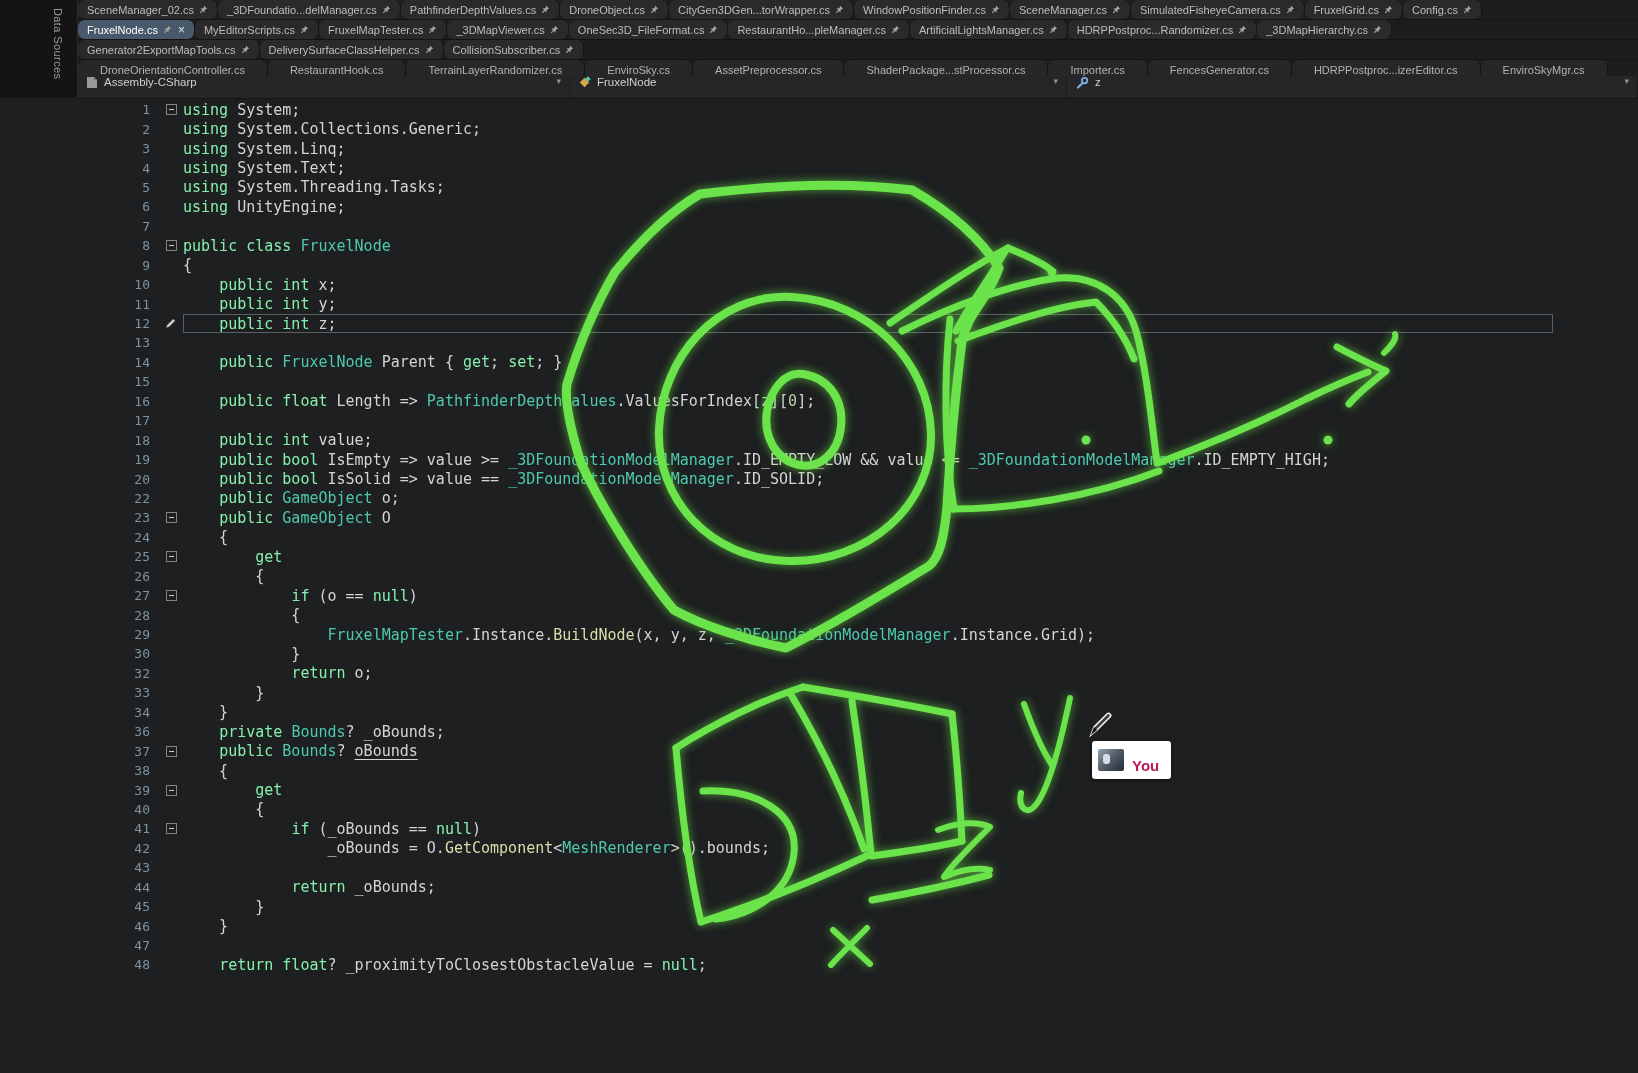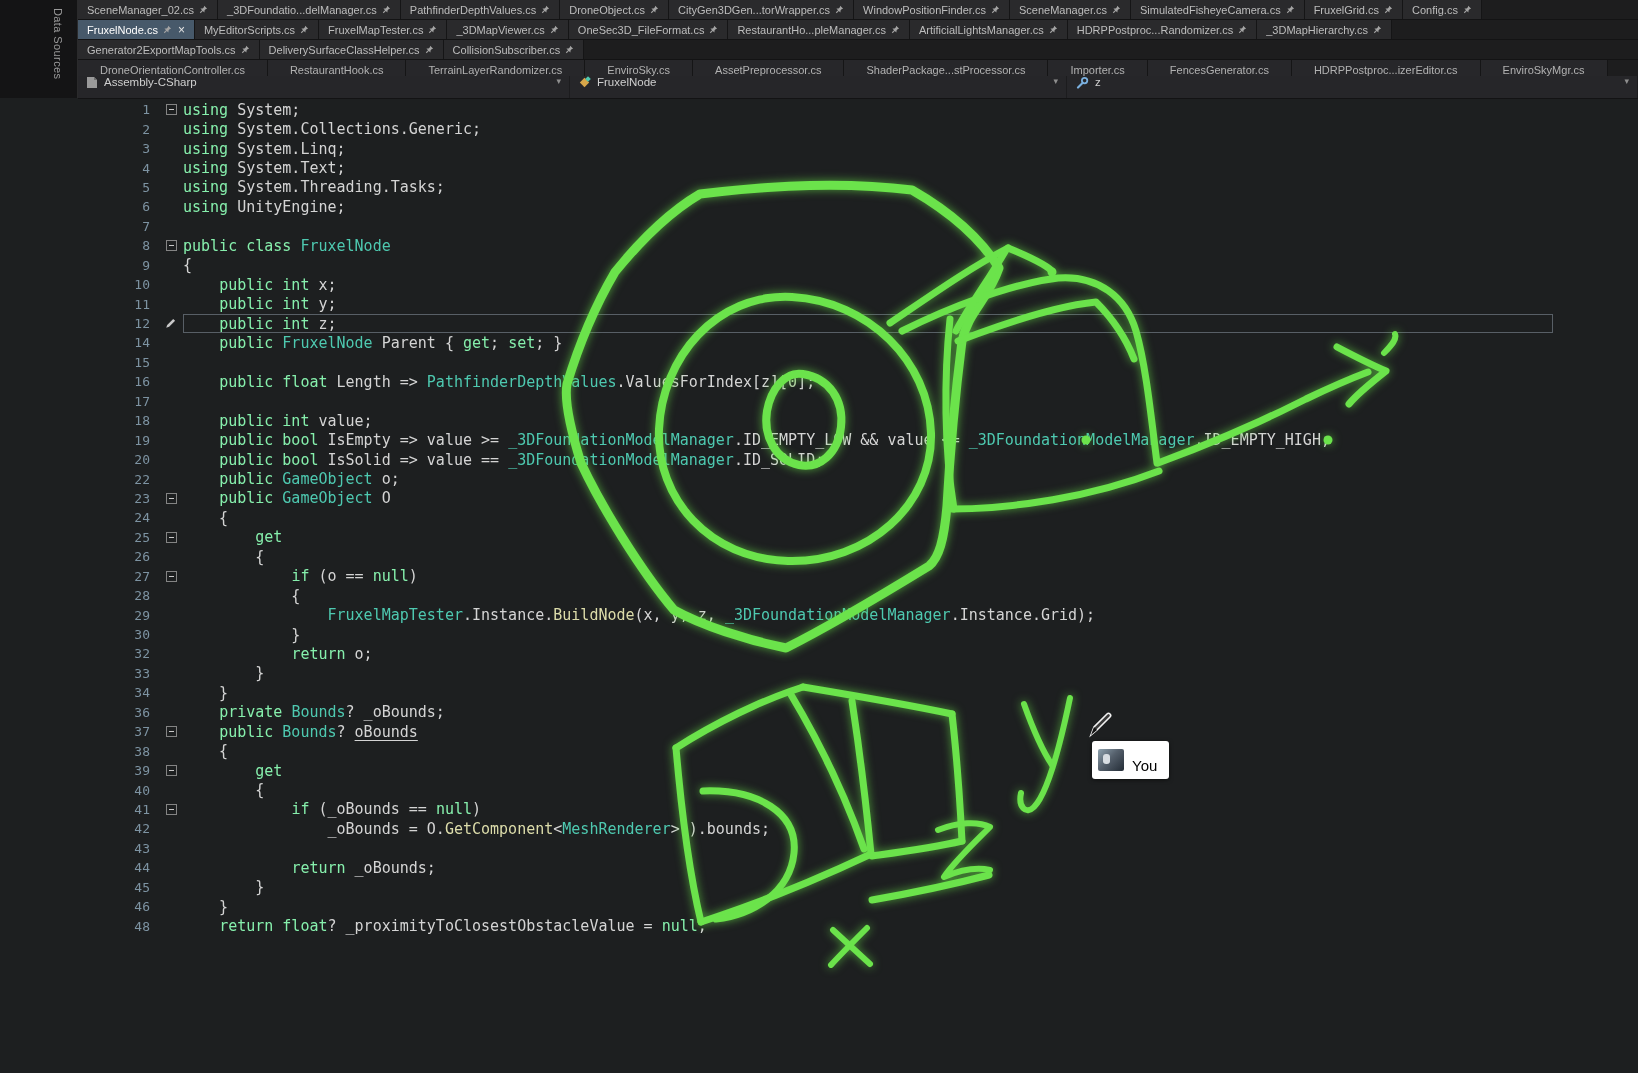--- a/index.html
+++ b/index.html
@@ -4,21 +4,21 @@
 <style>
   html,body{margin:0;padding:0;background:#111;}
   .window{position:relative;width:1638px;height:1073px;overflow:hidden;background:#1e1e1e;font-family:"Liberation Sans",sans-serif;}
 
   
   .top-area{position:absolute;left:0;top:0;right:0;height:98px;background:#161617;}
   .left-rail{position:absolute;left:0;top:0;width:78px;height:98px;background:#141415;border-right:1px solid #2a2a2b;box-sizing:border-box;z-index:3;}
   .vtab{position:absolute;left:52px;top:8px;writing-mode:vertical-rl;font-size:11px;color:#9a9a9a;letter-spacing:.4px;cursor:default;}
   .tab-rows{position:absolute;left:78px;top:0;right:0;z-index:2;}
   .tab-row{display:flex;height:19px;background:#1d1d1e;border-bottom:1px solid #131314;align-items:stretch;overflow:hidden;}
-  .tab{display:flex;align-items:center;gap:5px;padding:0 9px;background:#2a2a2c;border-right:1px solid #151516;font-size:11px;color:#bdbdbd;white-space:nowrap;cursor:default;}
+  .tab{display:flex;align-items:center;gap:5px;padding:0 9px;background:#2a2a2c;border-right:1px solid #151516;font-size:11px;color:#bdbdbd;white-space:nowrap;cursor:default;border-radius:7px;}
   .tab.active{background:#47596a;color:#fff;}
   .tab-row.row4 .tab{padding:0 22px;background:#27272a;color:#b2b2b2;}
   .tab .pin{display:flex;align-items:center;}
   .tab .close{font-size:12px;line-height:1;color:#e4e4e4;margin-left:1px;}
 
   
   .navbar{position:absolute;left:78px;right:0;top:76px;height:22px;background:#262629;display:flex;align-items:center;border-bottom:1px solid #131314;z-index:2;}
   .nav-dd{display:flex;align-items:flex-start;height:100%;padding:0 8px;box-sizing:border-box;font-size:11.5px;color:#cfcfcf;border-right:1px solid #1c1c1e;cursor:default;}
   .nav-dd .nav-label{margin:0 6px;white-space:nowrap;}
   .nav-dd .dd-arrow{margin-left:auto;color:#8f8f8f;font-size:9px;}
@@ -45,21 +45,21 @@
   .tk.u{color:#d4d4d4;text-decoration:underline;text-underline-offset:3px;}
 
   
   .anno{position:absolute;left:0;top:0;z-index:40;pointer-events:none;filter:drop-shadow(0 0 5px rgba(106,229,72,.65));}
   .anno path{fill:none;stroke:#6be34b;stroke-linecap:round;stroke-linejoin:round;}
 
   .cursor-pencil{position:absolute;left:1086px;top:708px;z-index:50;pointer-events:none;}
   .you-flag{position:absolute;left:1092px;top:741px;z-index:50;background:#ffffff;border-radius:3px;box-shadow:0 1px 4px rgba(0,0,0,.55);display:flex;align-items:center;gap:8px;padding:5px 12px 5px 6px;}
   .you-thumb{width:26px;height:22px;border-radius:2px;background:linear-gradient(135deg,#8fa3b0 0%,#55606c 45%,#232c36 100%);position:relative;overflow:hidden;flex:none;}
   .you-thumb::after{content:"";position:absolute;left:5px;top:5px;width:7px;height:10px;border-radius:3px;background:#d8dde2;}
-  .you-text{font-size:15px;font-weight:normal;color:#000000;font-family:"Liberation Sans",sans-serif;margin-top:11px;}
+  .you-text{font-size:15px;font-weight:bold;color:#be185d;font-family:"Liberation Sans",sans-serif;margin-top:11px;}
 </style>
 </head>
 <body>
 
 <div class="window">
 
   <div class="top-area">
     <div class="left-rail">
       <div class="vtab">Data Sources</div>
     </div>
@@ -317,20 +317,21 @@
         <div class="code-line"><span class="gz"><span class="ln">5</span><span class="aux"></span></span><span class="codezone"><span class="tk k">using</span><span class="tk p"> System.Threading.Tasks;</span></span></div>
         <div class="code-line"><span class="gz"><span class="ln">6</span><span class="aux"></span></span><span class="codezone"><span class="tk k">using</span><span class="tk p"> UnityEngine;</span></span></div>
         <div class="code-line"><span class="gz"><span class="ln">7</span><span class="aux"></span></span><span class="codezone"></span></div>
         <div class="code-line"><span class="gz"><span class="ln">8</span><span class="aux"><span class="fold-box"></span></span></span><span class="codezone"><span class="tk k">public class</span><span class="tk t"> FruxelNode</span></span></div>
         <div class="code-line"><span class="gz"><span class="ln">9</span><span class="aux"></span></span><span class="codezone"><span class="tk p">{</span></span></div>
         <div class="code-line"><span class="gz"><span class="ln">10</span><span class="aux"></span></span><span class="codezone"><span class="tk p">    </span><span class="tk k">public int</span><span class="tk p"> x;</span></span></div>
         <div class="code-line"><span class="gz"><span class="ln">11</span><span class="aux"></span></span><span class="codezone"><span class="tk p">    </span><span class="tk k">public int</span><span class="tk p"> y;</span></span></div>
         <div class="code-line current"><span class="gz"><span class="ln">12</span><span class="aux"><span><svg width="12" height="12" viewBox="0 0 12 12">
                   <path d="M1.2 10.8 2.2 7.9 8.2 1.9 10.1 3.8 4.1 9.8Z" fill="#c9c9c9"></path>
                 </svg></span></span></span><span class="codezone"><span class="tk p">    </span><span class="tk k">public int</span><span class="tk p"> z;</span></span></div>
+        <div class="code-line"><span class="gz"><span class="ln">13</span><span class="aux"></span></span><span class="codezone"></span></div>
         <div class="code-line"><span class="gz"><span class="ln">14</span><span class="aux"></span></span><span class="codezone"><span class="tk p">    </span><span class="tk k">public</span><span class="tk p"> </span><span class="tk t">FruxelNode</span><span class="tk p"> Parent { </span><span class="tk k">get</span><span class="tk p">; </span><span class="tk k">set</span><span class="tk p">; }</span></span></div>
         <div class="code-line"><span class="gz"><span class="ln">15</span><span class="aux"></span></span><span class="codezone"></span></div>
         <div class="code-line"><span class="gz"><span class="ln">16</span><span class="aux"></span></span><span class="codezone"><span class="tk p">    </span><span class="tk k">public float</span><span class="tk p"> Length =&gt; </span><span class="tk t">PathfinderDepthValues</span><span class="tk p">.ValuesForIndex[z][</span><span class="tk n">0</span><span class="tk p">];</span></span></div>
         <div class="code-line"><span class="gz"><span class="ln">17</span><span class="aux"></span></span><span class="codezone"></span></div>
         <div class="code-line"><span class="gz"><span class="ln">18</span><span class="aux"></span></span><span class="codezone"><span class="tk p">    </span><span class="tk k">public int</span><span class="tk p"> value;</span></span></div>
         <div class="code-line"><span class="gz"><span class="ln">19</span><span class="aux"></span></span><span class="codezone"><span class="tk p">    </span><span class="tk k">public bool</span><span class="tk p"> IsEmpty =&gt; value &gt;= </span><span class="tk t">_3DFoundationModelManager</span><span class="tk p">.ID_EMPTY_LOW &amp;&amp; value &lt;= </span><span class="tk t">_3DFoundationModelManager</span><span class="tk p">.ID_EMPTY_HIGH;</span></span></div>
         <div class="code-line"><span class="gz"><span class="ln">20</span><span class="aux"></span></span><span class="codezone"><span class="tk p">    </span><span class="tk k">public bool</span><span class="tk p"> IsSolid =&gt; value == </span><span class="tk t">_3DFoundationModelManager</span><span class="tk p">.ID_SOLID;</span></span></div>
         <div class="code-line"><span class="gz"><span class="ln">22</span><span class="aux"></span></span><span class="codezone"><span class="tk p">    </span><span class="tk k">public</span><span class="tk p"> </span><span class="tk t">GameObject</span><span class="tk p"> o;</span></span></div>
         <div class="code-line"><span class="gz"><span class="ln">23</span><span class="aux"><span class="fold-box"></span></span></span><span class="codezone"><span class="tk p">    </span><span class="tk k">public</span><span class="tk p"> </span><span class="tk t">GameObject</span><span class="tk p"> O</span></span></div>
         <div class="code-line"><span class="gz"><span class="ln">24</span><span class="aux"></span></span><span class="codezone"><span class="tk p">    {</span></span></div>
@@ -347,20 +348,21 @@
         <div class="code-line"><span class="gz"><span class="ln">37</span><span class="aux"><span class="fold-box"></span></span></span><span class="codezone"><span class="tk p">    </span><span class="tk k">public</span><span class="tk p"> </span><span class="tk t">Bounds</span><span class="tk p">? </span><span class="tk u">oBounds</span></span></div>
         <div class="code-line"><span class="gz"><span class="ln">38</span><span class="aux"></span></span><span class="codezone"><span class="tk p">    {</span></span></div>
         <div class="code-line"><span class="gz"><span class="ln">39</span><span class="aux"><span class="fold-box"></span></span></span><span class="codezone"><span class="tk p">        </span><span class="tk k">get</span></span></div>
         <div class="code-line"><span class="gz"><span class="ln">40</span><span class="aux"></span></span><span class="codezone"><span class="tk p">        {</span></span></div>
         <div class="code-line"><span class="gz"><span class="ln">41</span><span class="aux"><span class="fold-box"></span></span></span><span class="codezone"><span class="tk p">            </span><span class="tk k">if</span><span class="tk p"> (_oBounds == </span><span class="tk k">null</span><span class="tk p">)</span></span></div>
         <div class="code-line"><span class="gz"><span class="ln">42</span><span class="aux"></span></span><span class="codezone"><span class="tk p">                _oBounds = O.</span><span class="tk m">GetComponent</span><span class="tk p">&lt;</span><span class="tk t">MeshRenderer</span><span class="tk p">&gt;().bounds;</span></span></div>
         <div class="code-line"><span class="gz"><span class="ln">43</span><span class="aux"></span></span><span class="codezone"></span></div>
         <div class="code-line"><span class="gz"><span class="ln">44</span><span class="aux"></span></span><span class="codezone"><span class="tk p">            </span><span class="tk k">return</span><span class="tk p"> _oBounds;</span></span></div>
         <div class="code-line"><span class="gz"><span class="ln">45</span><span class="aux"></span></span><span class="codezone"><span class="tk p">        }</span></span></div>
         <div class="code-line"><span class="gz"><span class="ln">46</span><span class="aux"></span></span><span class="codezone"><span class="tk p">    }</span></span></div>
+        <div class="code-line"><span class="gz"><span class="ln">47</span><span class="aux"></span></span><span class="codezone"></span></div>
         <div class="code-line"><span class="gz"><span class="ln">48</span><span class="aux"></span></span><span class="codezone"><span class="tk p">    </span><span class="tk k">return float</span><span class="tk p">? _proximityToClosestObstacleValue = </span><span class="tk k">null</span><span class="tk p">;</span></span></div>
       </div>
   </div>
 
   <svg class="anno" width="1638" height="1073" viewBox="0 0 1638 1073">
 
     <path stroke-width="9" d="M700,194 C780,184 855,183 912,190 C952,213 982,241 999,268 C988,300 968,312 962,341 C955,396 950,452 947,506 C944,540 939,558 929,566 C880,596 830,626 786,648 C746,640 701,625 674,610 C641,571 601,506 581,463 C571,431 564,401 567,384 C580,341 598,301 615,272 C641,240 671,211 700,194"></path>
     <path stroke-width="8" d="M792,297 C868,301 929,361 931,433 C933,505 868,563 788,561 C710,559 656,499 659,429 C662,358 716,293 792,297"></path>
     <path stroke-width="8" d="M803,374 C829,378 844,400 841,427 C838,454 819,469 799,465 C776,460 763,437 767,411 C771,389 785,371 803,374"></path>
 

